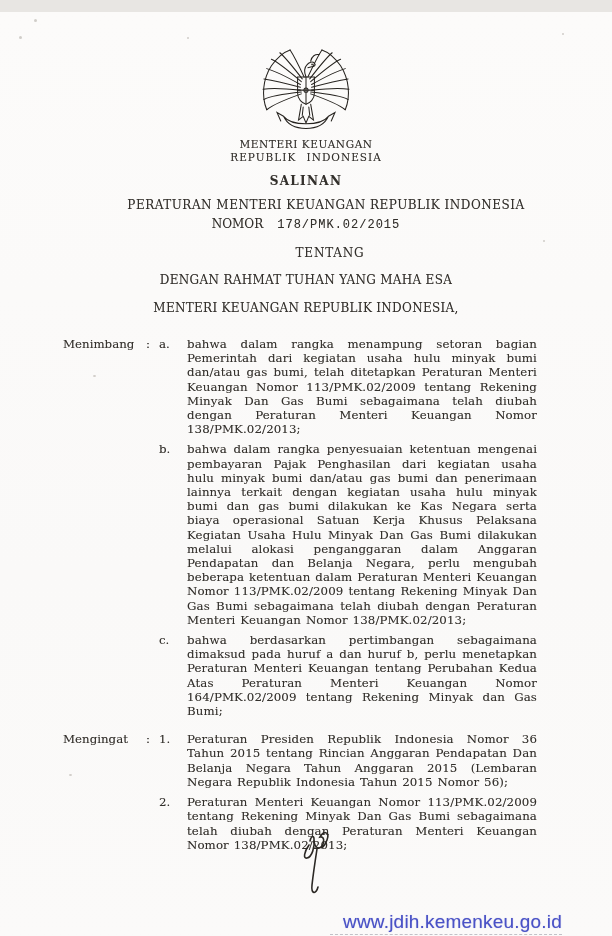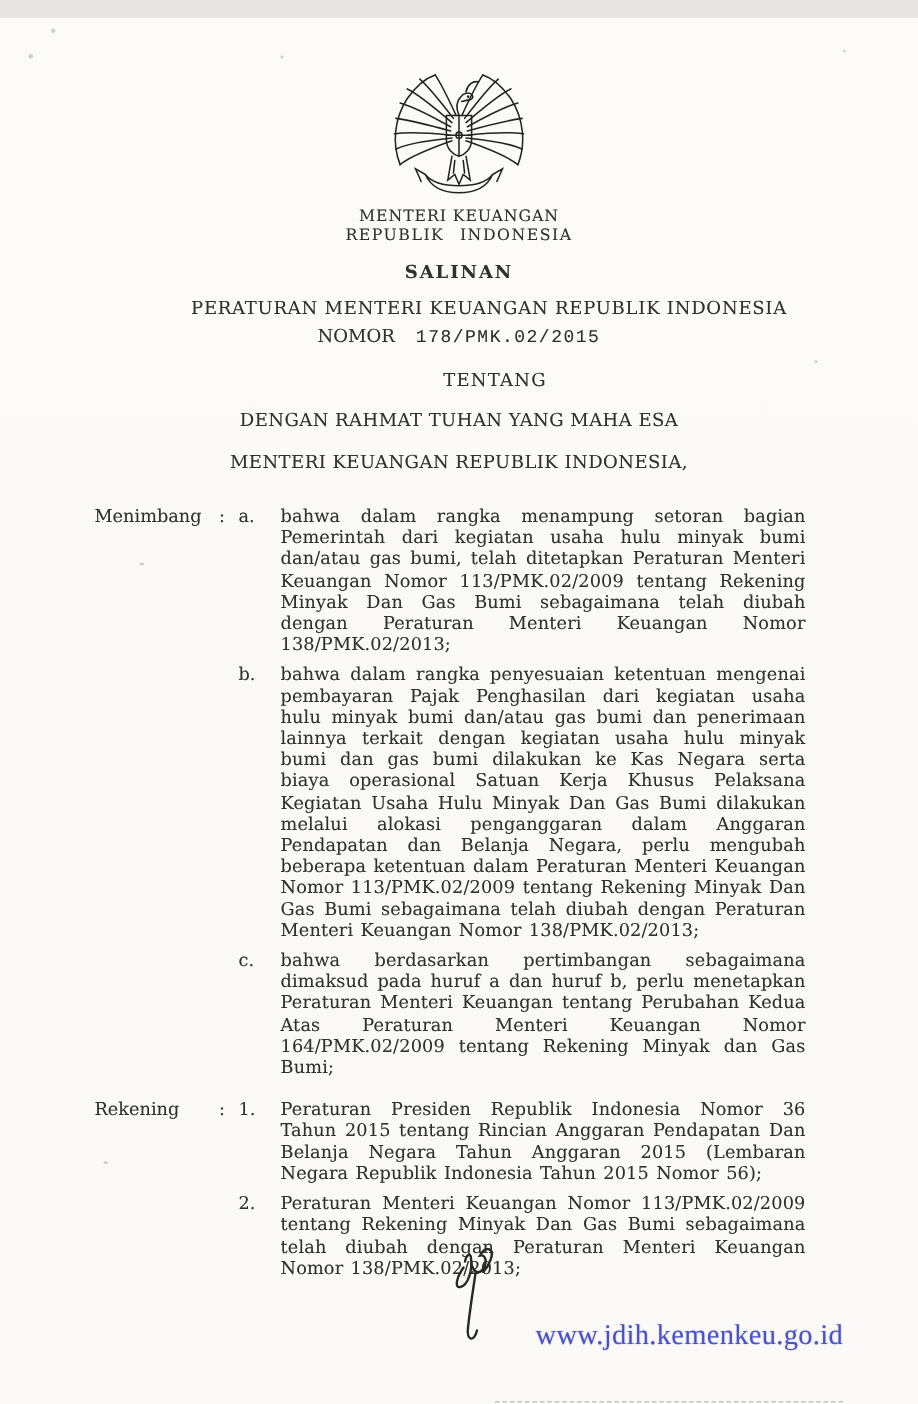--- a/index.html
+++ b/index.html
@@ -34,23 +34,23 @@
     font-size:11.8px;line-height:14.2px;
   }
   .clause .label,.clause .colon,.clause .marker{text-align:left;}
   .clause .text{
     text-align:justify;
     word-spacing:1px;letter-spacing:.1px;
     hyphens:none;
   }
   .paraf{position:absolute;left:296px;top:814px;width:44px;height:74px;}
   .footer-url{
-    position:absolute;right:50px;top:868px;
+    position:absolute;right:50px;top:899px;
     font-size:19px;color:#4a52c6;text-decoration:none;
-    font-family:Liberation Serif, serif;
+    font-family:Liberation Sans, sans-serif;
     text-shadow:0 0 1px rgba(74,82,198,.45);
     letter-spacing:.2px;
     text-align:right;
   }
   .footer-dash{
     position:absolute;left:330px;top:922px;width:232px;height:0;
     border-top:1.5px dashed rgba(115,117,130,.42);
   }
   .speck{position:absolute;background:#c2beb8;border-radius:50%;opacity:.75;}
 </style>
@@ -137,21 +137,21 @@
     <div class="clause">
       <div class="label"></div>
       <div class="colon"></div>
       <div class="marker">c.</div>
       <div class="text">bahwa berdasarkan pertimbangan sebagaimana dimaksud pada huruf a dan huruf b, perlu menetapkan Peraturan Menteri Keuangan tentang Perubahan Kedua Atas Peraturan Menteri Keuangan Nomor 164/PMK.02/2009 tentang Rekening Minyak dan Gas Bumi;</div>
     </div>
   </div>
 
   <div class="clauses second">
     <div class="clause">
-      <div class="label">Rekening</div>
+      <div class="label">Mengingat</div>
       <div class="colon">:</div>
       <div class="marker">1.</div>
       <div class="text">Peraturan Presiden Republik Indonesia Nomor 36 Tahun 2015 tentang Rincian Anggaran Pendapatan Dan Belanja Negara Tahun Anggaran 2015 (Lembaran Negara Republik Indonesia Tahun 2015 Nomor 56);</div>
     </div>
     <div class="clause">
       <div class="label"></div>
       <div class="colon"></div>
       <div class="marker">2.</div>
       <div class="text">Peraturan Menteri Keuangan Nomor 113/PMK.02/2009 tentang Rekening Minyak Dan Gas Bumi sebagaimana telah diubah dengan Peraturan Menteri Keuangan Nomor 138/PMK.02/2013;</div>
     </div>

